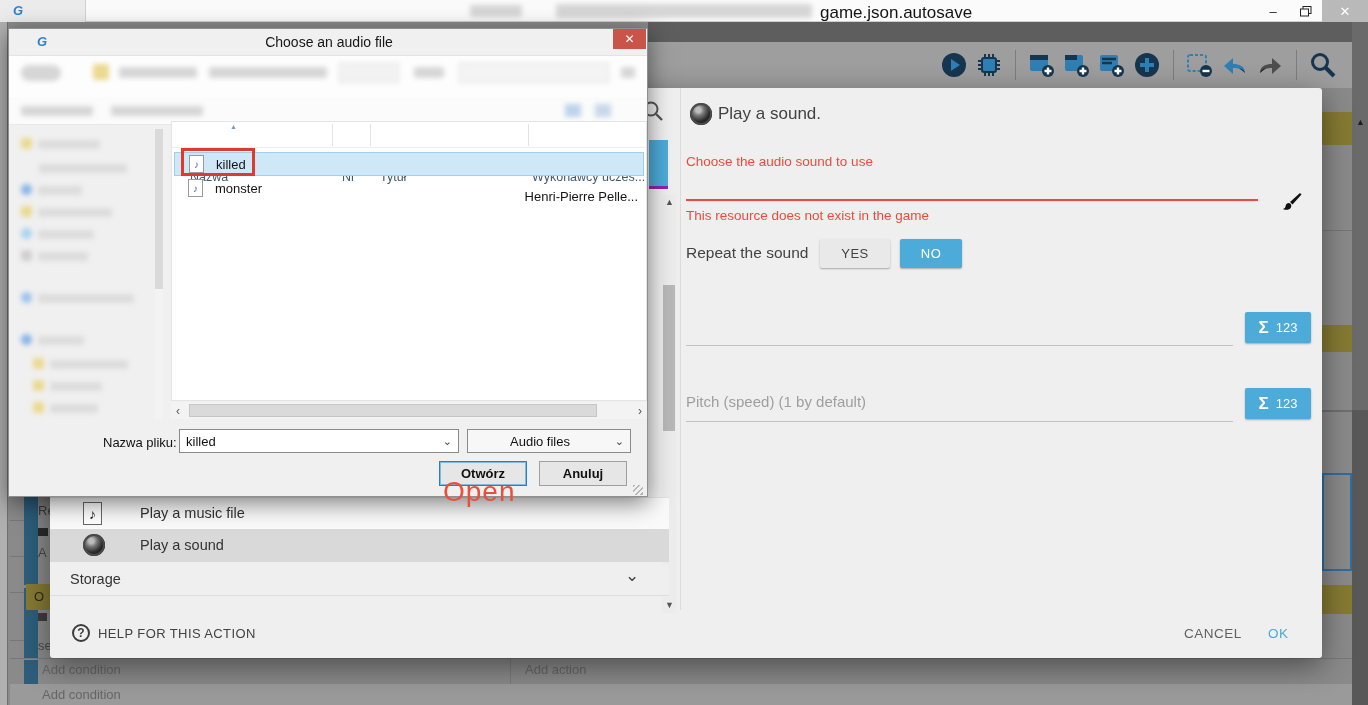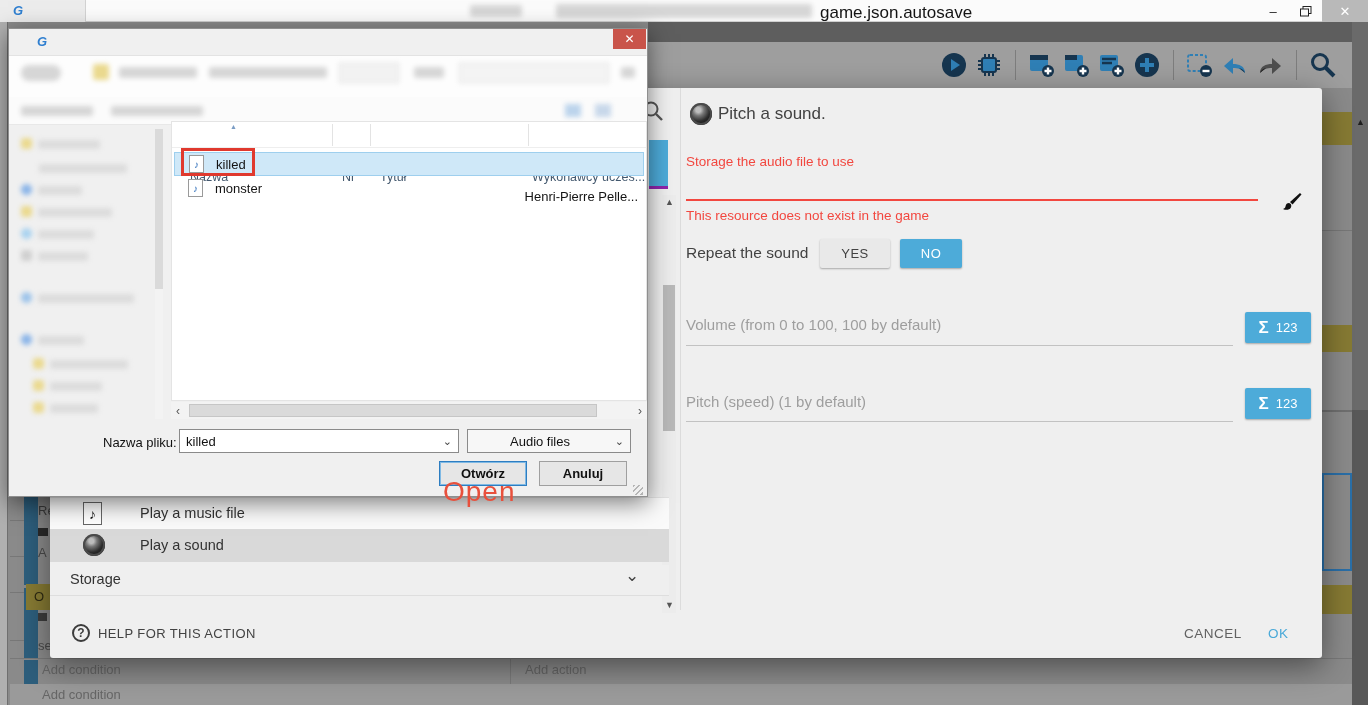--- a/index.html
+++ b/index.html
@@ -188,35 +188,34 @@
     <div class="abs listrow" style="left:0;top:441px;width:619px;height:33px;background:#d9d9d9;">
       <span class="abs speaker" style="left:33px;top:5px;"></span>
       <span class="abs" style="left:90px;top:8px;">Play a sound</span>
     </div>
     <div class="abs listrow" style="left:0;top:477px;width:619px;height:31px;background:#efefef;border-bottom:1px solid #dedede;">
       <span class="abs" style="left:20px;top:6px;">Storage</span>
       <span class="abs" style="left:575px;top:0px;font-size:17px;color:#444;">⌄</span>
     </div>
 
     <span class="abs speaker" style="left:640px;top:15px;"></span>
-    <span class="abs" style="left:668px;top:16px;font-size:17px;color:#424242;">Pitch a sound.</span>
-
-    <span class="abs red" style="left:636px;top:66px;font-size:13.5px;">Storage the audio file to use</span>
+    <span class="abs" style="left:668px;top:16px;font-size:17px;color:#424242;">Play a sound.</span>
+
+    <span class="abs red" style="left:636px;top:66px;font-size:13.5px;">Choose the audio sound to use</span>
     <div class="abs field-underline" style="left:636px;top:111px;width:572px;"></div>
     <svg class="abs" style="left:1230px;top:103px;" width="22" height="22" viewBox="0 0 22 22">
         <path d="M20 2l-10 9 2.5 2.5 9-10z" fill="#111"></path>
         <path d="M9 12c-2 0-3 1.2-3.4 3C5.3 16.8 4.6 17.6 3 18c2.8 1.5 6.5 1 7.8-1.2.8-1.4.6-3-.3-4z" fill="#111"></path>
       </svg>
     <span class="abs red" style="left:636px;top:120px;font-size:13.5px;">This resource does not exist in the game</span>
 
     <span class="abs" style="left:636px;top:156px;font-size:15.5px;color:#424242;">Repeat the sound</span>
     <div class="abs btn-flat btn-yes" style="left:770px;top:151px;width:70px;height:29px;">YES</div>
     <div class="abs btn-flat btn-no" style="left:850px;top:151px;width:62px;height:29px;">NO</div>
 
-    <span class="abs" style="left:636px;top:228px;font-size:15px;color:#9e9e9e;">Volume (from 0 to 100, 100 by default)</span>
     <div class="abs gray-underline" style="left:636px;top:257px;width:547px;"></div>
     <div class="abs sigma-btn" style="left:1195px;top:224px;width:66px;height:31px;">
       <span class="sg">Σ</span>
       <span>123</span>
     </div>
 
     <span class="abs" style="left:636px;top:305px;font-size:15px;color:#9e9e9e;">Pitch (speed) (1 by default)</span>
     <div class="abs gray-underline" style="left:636px;top:333px;width:547px;"></div>
     <div class="abs sigma-btn" style="left:1195px;top:300px;width:66px;height:31px;">
       <span class="sg">Σ</span>
@@ -227,20 +226,21 @@
       <span class="helpq">?</span>
       <span style="font-size:13px;color:#424242;letter-spacing:.4px;">HELP FOR THIS ACTION</span>
     </div>
     <span class="abs" style="left:1134px;top:538px;font-size:13.5px;color:#616161;letter-spacing:.5px;">CANCEL</span>
     <span class="abs" style="left:1218px;top:538px;font-size:13.5px;color:#4aa9d8;letter-spacing:.5px;">OK</span>
   </div>
 
   <div class="abs file-dialog">
 
     <span class="abs gdlogo" style="left:28px;top:6px;">G</span>
+    <span class="abs fd-title" style="left:0;top:5px;width:640px;text-align:center;">Choose an audio file</span>
     <div class="abs fd-close" style="left:604px;top:0;width:33px;height:20px;">✕</div>
 
     <div class="abs" style="left:0;top:26px;width:638px;height:42px;background:#fdfdfd;border-top:1px solid #e3e3e3;">
       <div class="abs blob blur" style="left:12px;top:9px;width:40px;height:16px;border-radius:9px;"></div>
       <div class="abs blur" style="left:84px;top:8px;width:16px;height:16px;background:#ead98e;border-radius:3px;"></div>
       <div class="abs blob blur" style="left:110px;top:11px;width:78px;height:11px;"></div>
       <div class="abs blob blur" style="left:200px;top:11px;width:118px;height:11px;"></div>
       <div class="abs blur" style="left:330px;top:7px;width:60px;height:20px;background:#f2f2f2;border:1px solid #ddd;"></div>
       <div class="abs blob blur" style="left:405px;top:11px;width:30px;height:11px;"></div>
       <div class="abs blur" style="left:450px;top:7px;width:150px;height:20px;background:#f4f4f4;border:1px solid #ddd;"></div>

